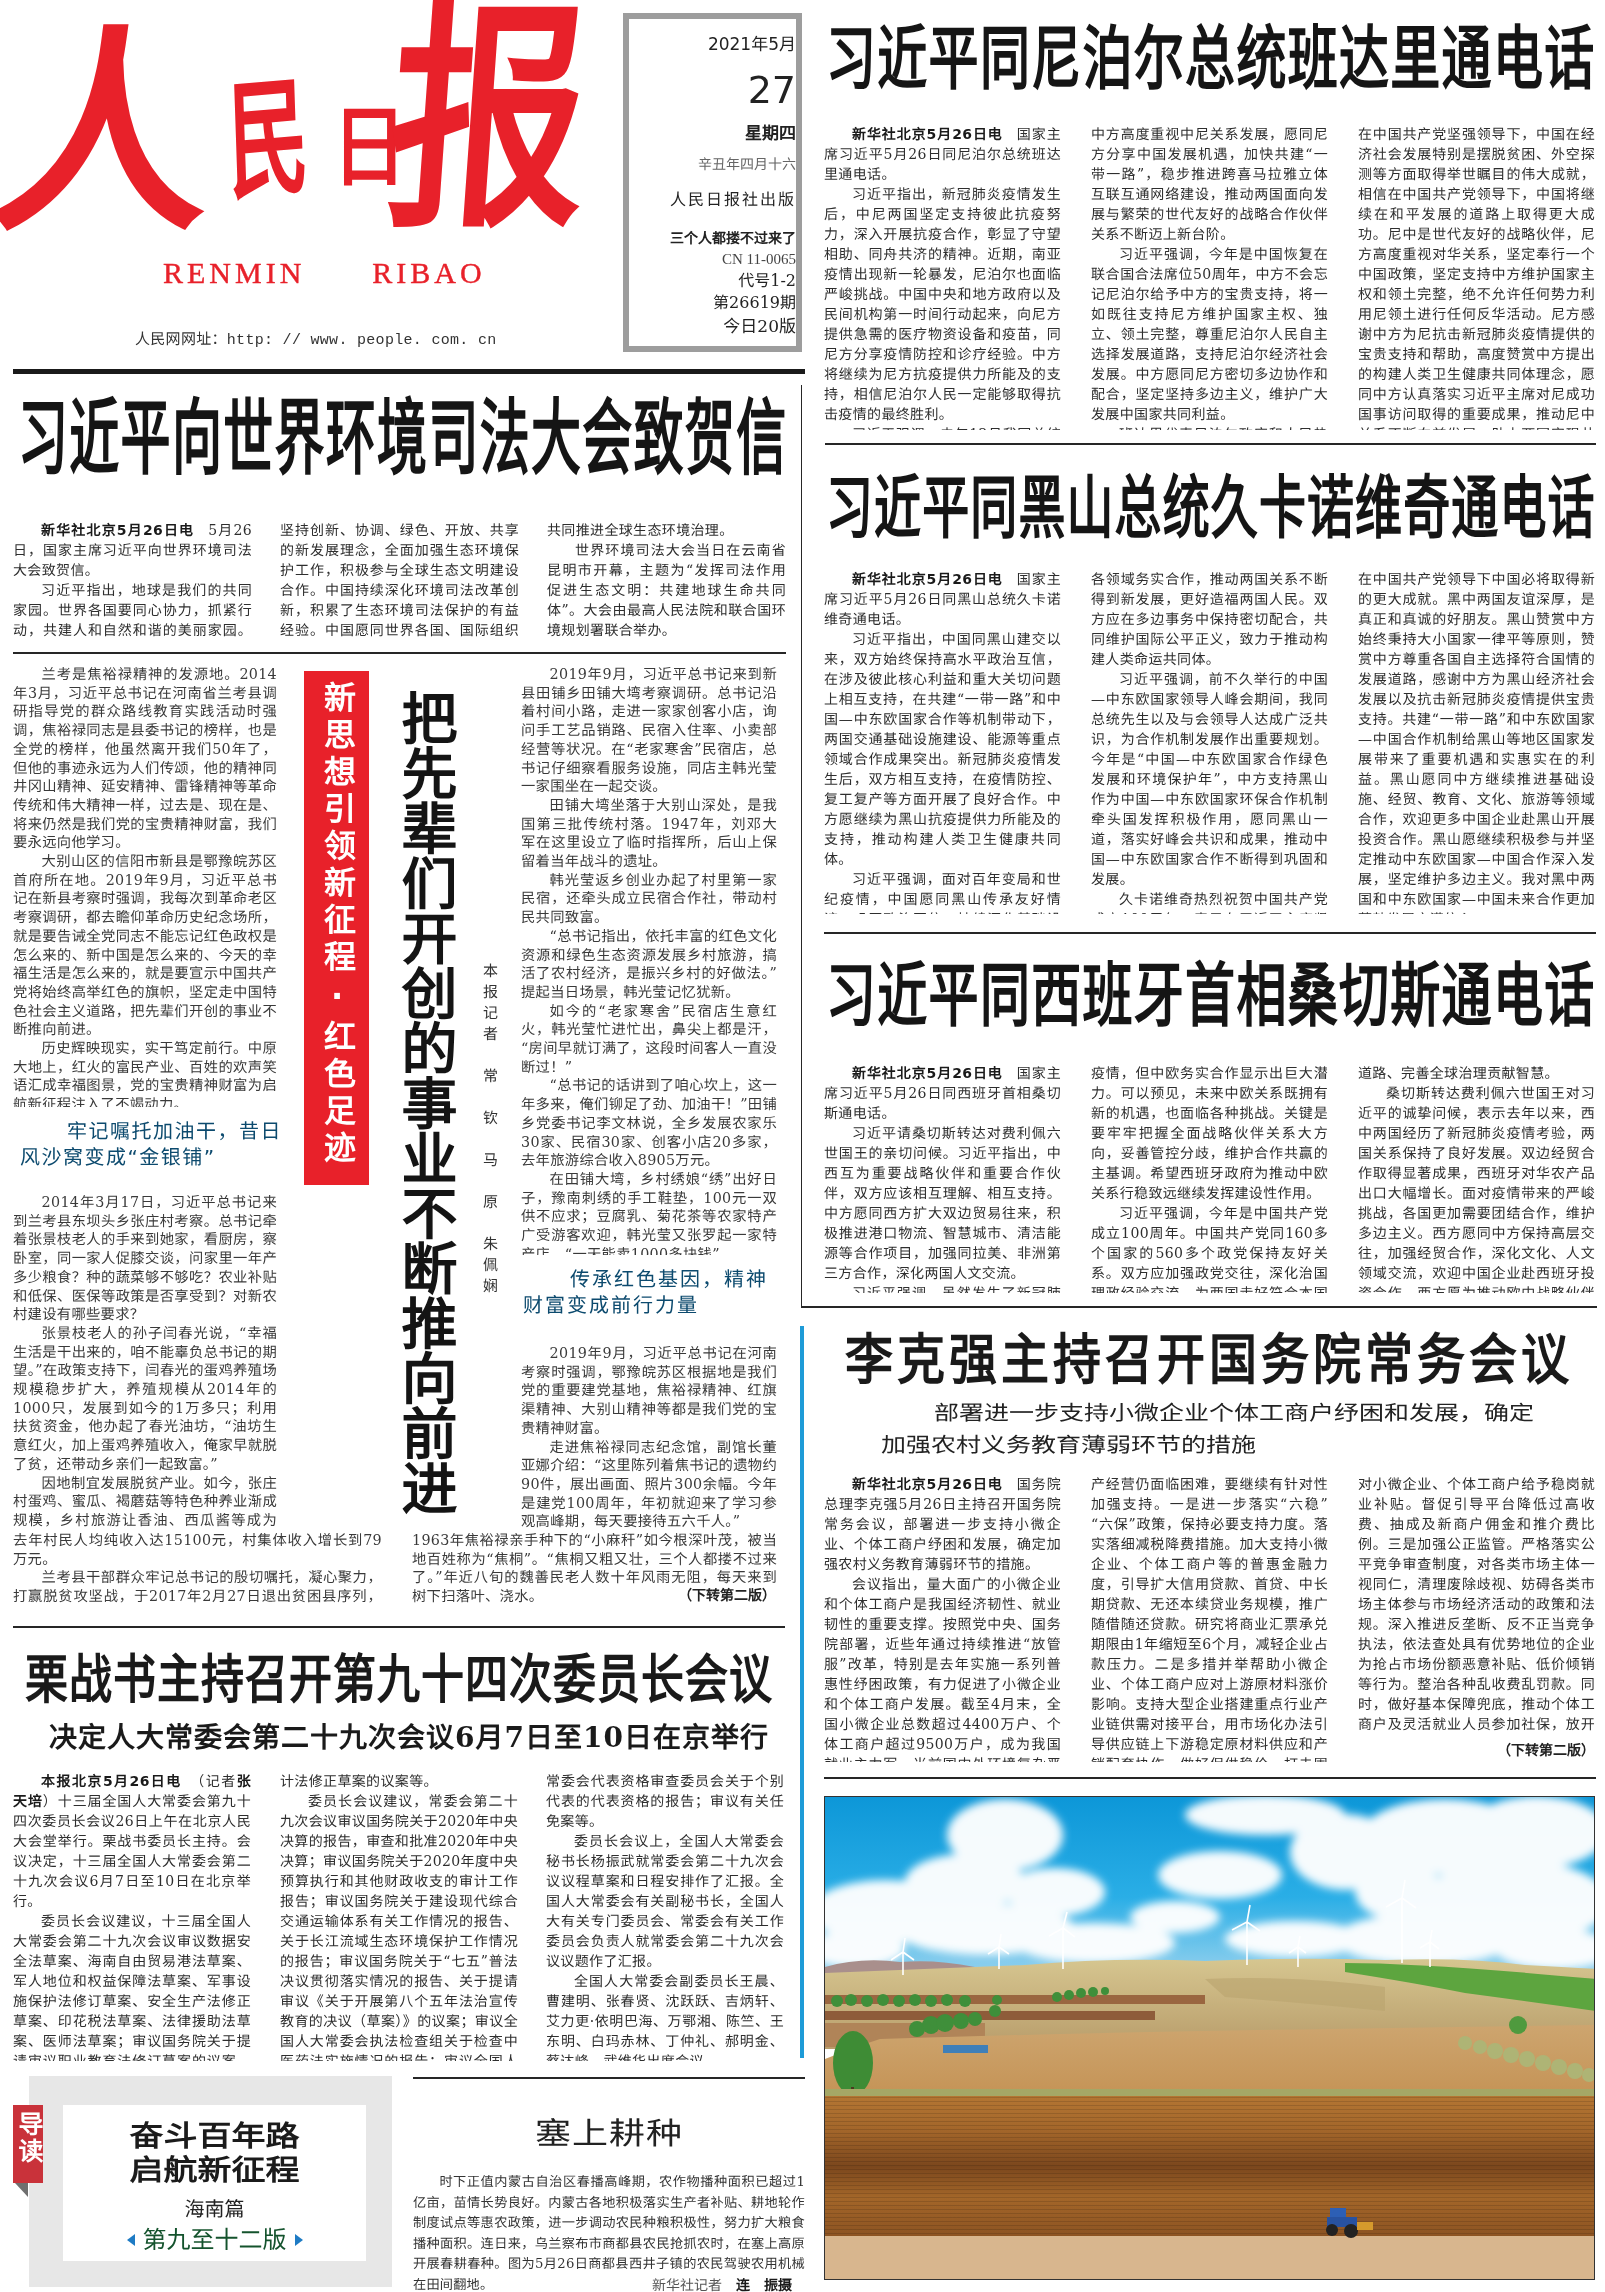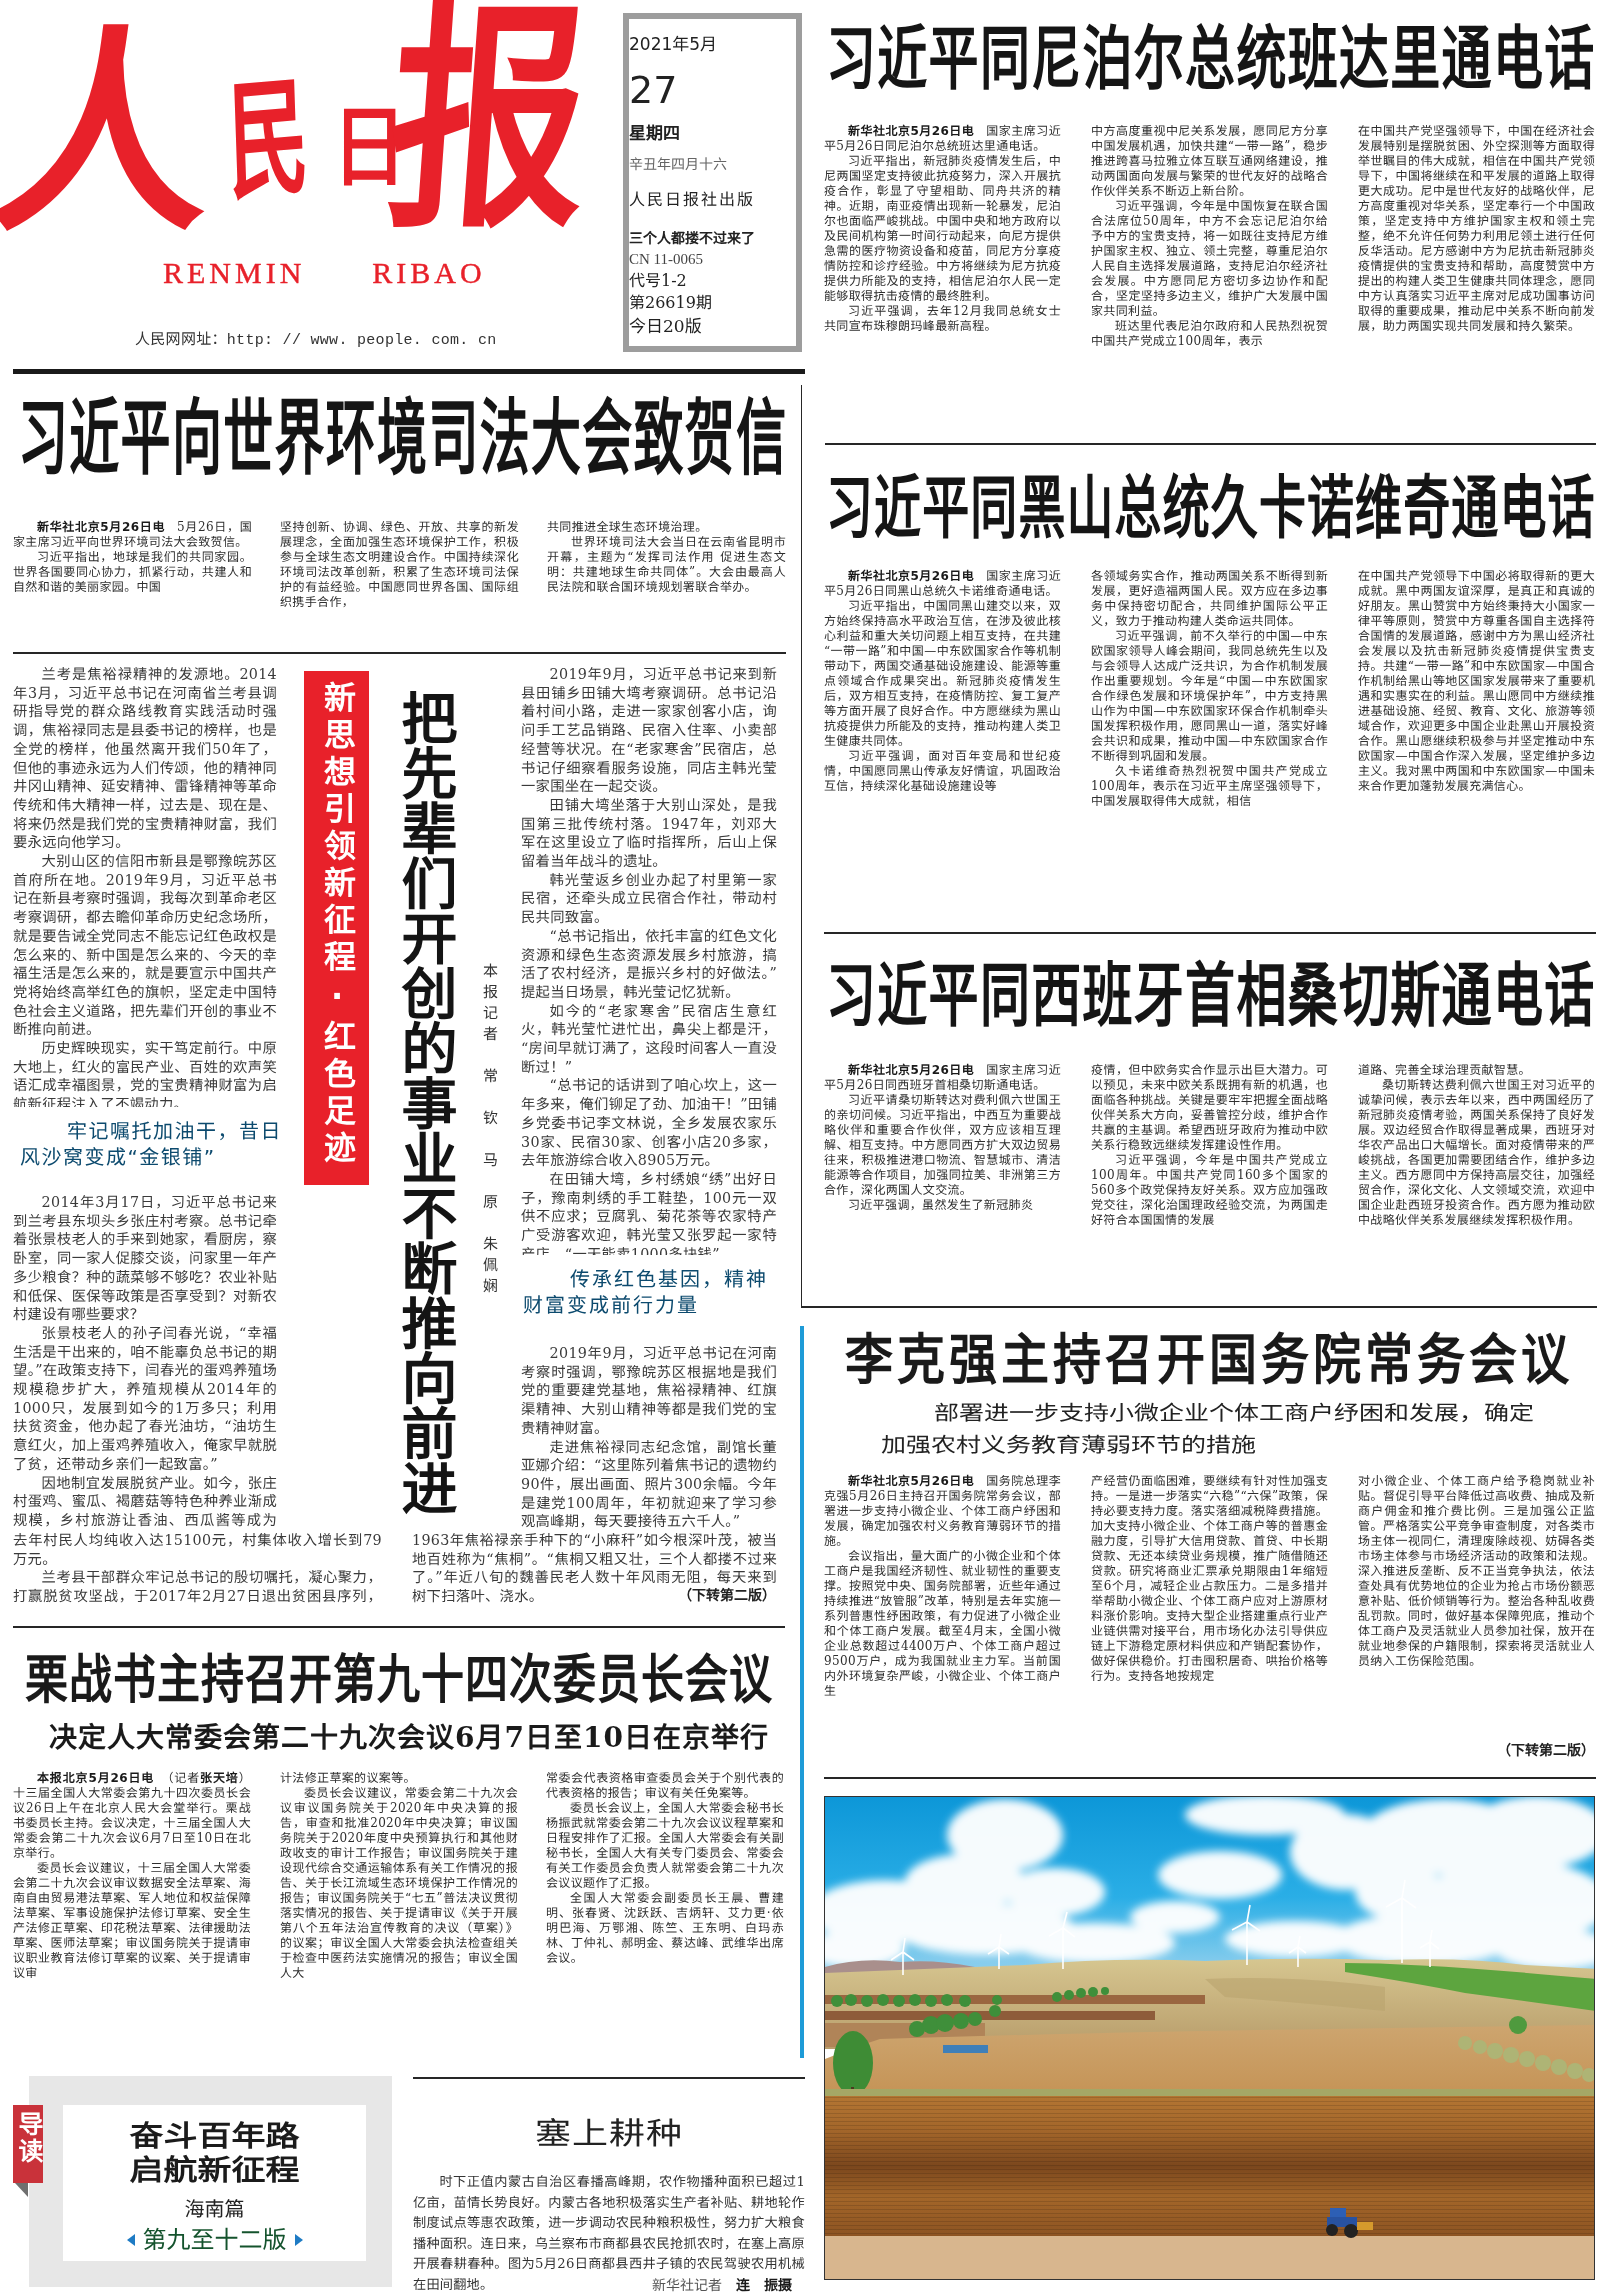--- a/index.html
+++ b/index.html
@@ -2,38 +2,38 @@
 <html lang="zh-CN" style="--brand-red: #e8212a; --accent-blue: #1e9bd7; --guide-red: #c9323a;"><head>
 <meta charset="utf-8">
 <style>
 :root{--brand-red:#e8212a;--accent-blue:#1e9bd7;--guide-red:#c9323a;--rule:#262626;}
 *{box-sizing:border-box}
 html,body{margin:0;padding:0;background:#fff}
 #page{position:relative;width:1605px;height:2292px;overflow:hidden;background:#fff;color:#2b2b2b;font-family:"DejaVu Serif",serif}
 h1,h2,h3,p{margin:0;font-weight:inherit}
 .hl{position:absolute;font-family:"DejaVu Sans",sans-serif;font-weight:900;color:#151515;white-space:nowrap;line-height:1;transform-origin:left top}
 .hs{position:absolute;font-family:"DejaVu Serif",serif;font-weight:700;color:#1a1a1a;white-space:nowrap;line-height:1;transform-origin:left top}
-.col{position:absolute;font-family:"DejaVu Serif",serif;font-size:12px;line-height:15px;letter-spacing:.35px;color:#2e2e2e;text-align:justify;overflow:hidden}
+.col{position:absolute;font-family:"DejaVu Serif",serif;font-size:14px;line-height:20px;letter-spacing:.35px;color:#2e2e2e;text-align:justify;overflow:hidden}
 .col p{margin:0;text-indent:2em}
 .col.cont [data-bind-list]>p:first-child{text-indent:0}
 .col.feat{font-size:14.3px;letter-spacing:.3px;line-height:18.7px;color:#3a3a3a}
 .dl{font-family:"DejaVu Sans",sans-serif;font-weight:700;color:#1a1a1a;margin-right:1em}
 .bold{font-family:"DejaVu Sans",sans-serif;font-weight:700;color:#1a1a1a}
 .rule{position:absolute;background:var(--rule);height:1.5px}
 .vrule{position:absolute;background:var(--rule);width:1.2px}
 
 
 .logo-char{position:absolute;font-family:"DejaVu Serif",serif;font-weight:700;color:var(--brand-red);line-height:1;transform-origin:left top;white-space:nowrap}
 .pinyin{position:absolute;left:163px;top:256px;font-family:"Liberation Serif",serif;font-size:30px;color:var(--brand-red);letter-spacing:4px;word-spacing:22px;white-space:pre;-webkit-text-stroke:.4px var(--brand-red)}
 .website{position:absolute;left:135px;top:327px;font-family:Liberation Mono, monospace;font-size:15px;color:#333;white-space:nowrap;letter-spacing:.3px}
 .masthead-rule{position:absolute;left:13px;top:369px;width:792px;height:5px;background:#1a1a1a}
 
 
 .datebox{position:absolute;left:623px;top:13px;width:179px;height:339px;border:6px solid #9d9d9d;background:#fff}
-.datebox .di{position:absolute;left:0;width:100%;text-align:left;white-space:nowrap;color:#222;line-height:1}
+.datebox .di{position:absolute;left:0;width:100%;text-align:right;white-space:nowrap;color:#222;line-height:1}
 .d-ym{top:17px;font-family:"DejaVu Sans",sans-serif;font-size:17px}
 .d-day{top:52px;font-family:"DejaVu Sans",sans-serif;font-size:38px}
 .d-wk{top:106px;font-family:"DejaVu Sans",sans-serif;font-size:17px;font-weight:700}
 .d-lunar{top:138px;font-size:14px;color:#666 !important}
 .d-pub{top:173px;font-size:16px;letter-spacing:2px}
 .d-serial{top:212px;font-family:"DejaVu Sans",sans-serif;font-size:14px;font-weight:700}
 .d-cn{top:233px;font-family:"Liberation Serif",serif;font-size:15px;color:#444 !important}
 .d-code{top:254px;font-size:16px}
 .d-issue{top:276px;font-size:16px}
 .d-pages{top:299px;font-size:17px}

